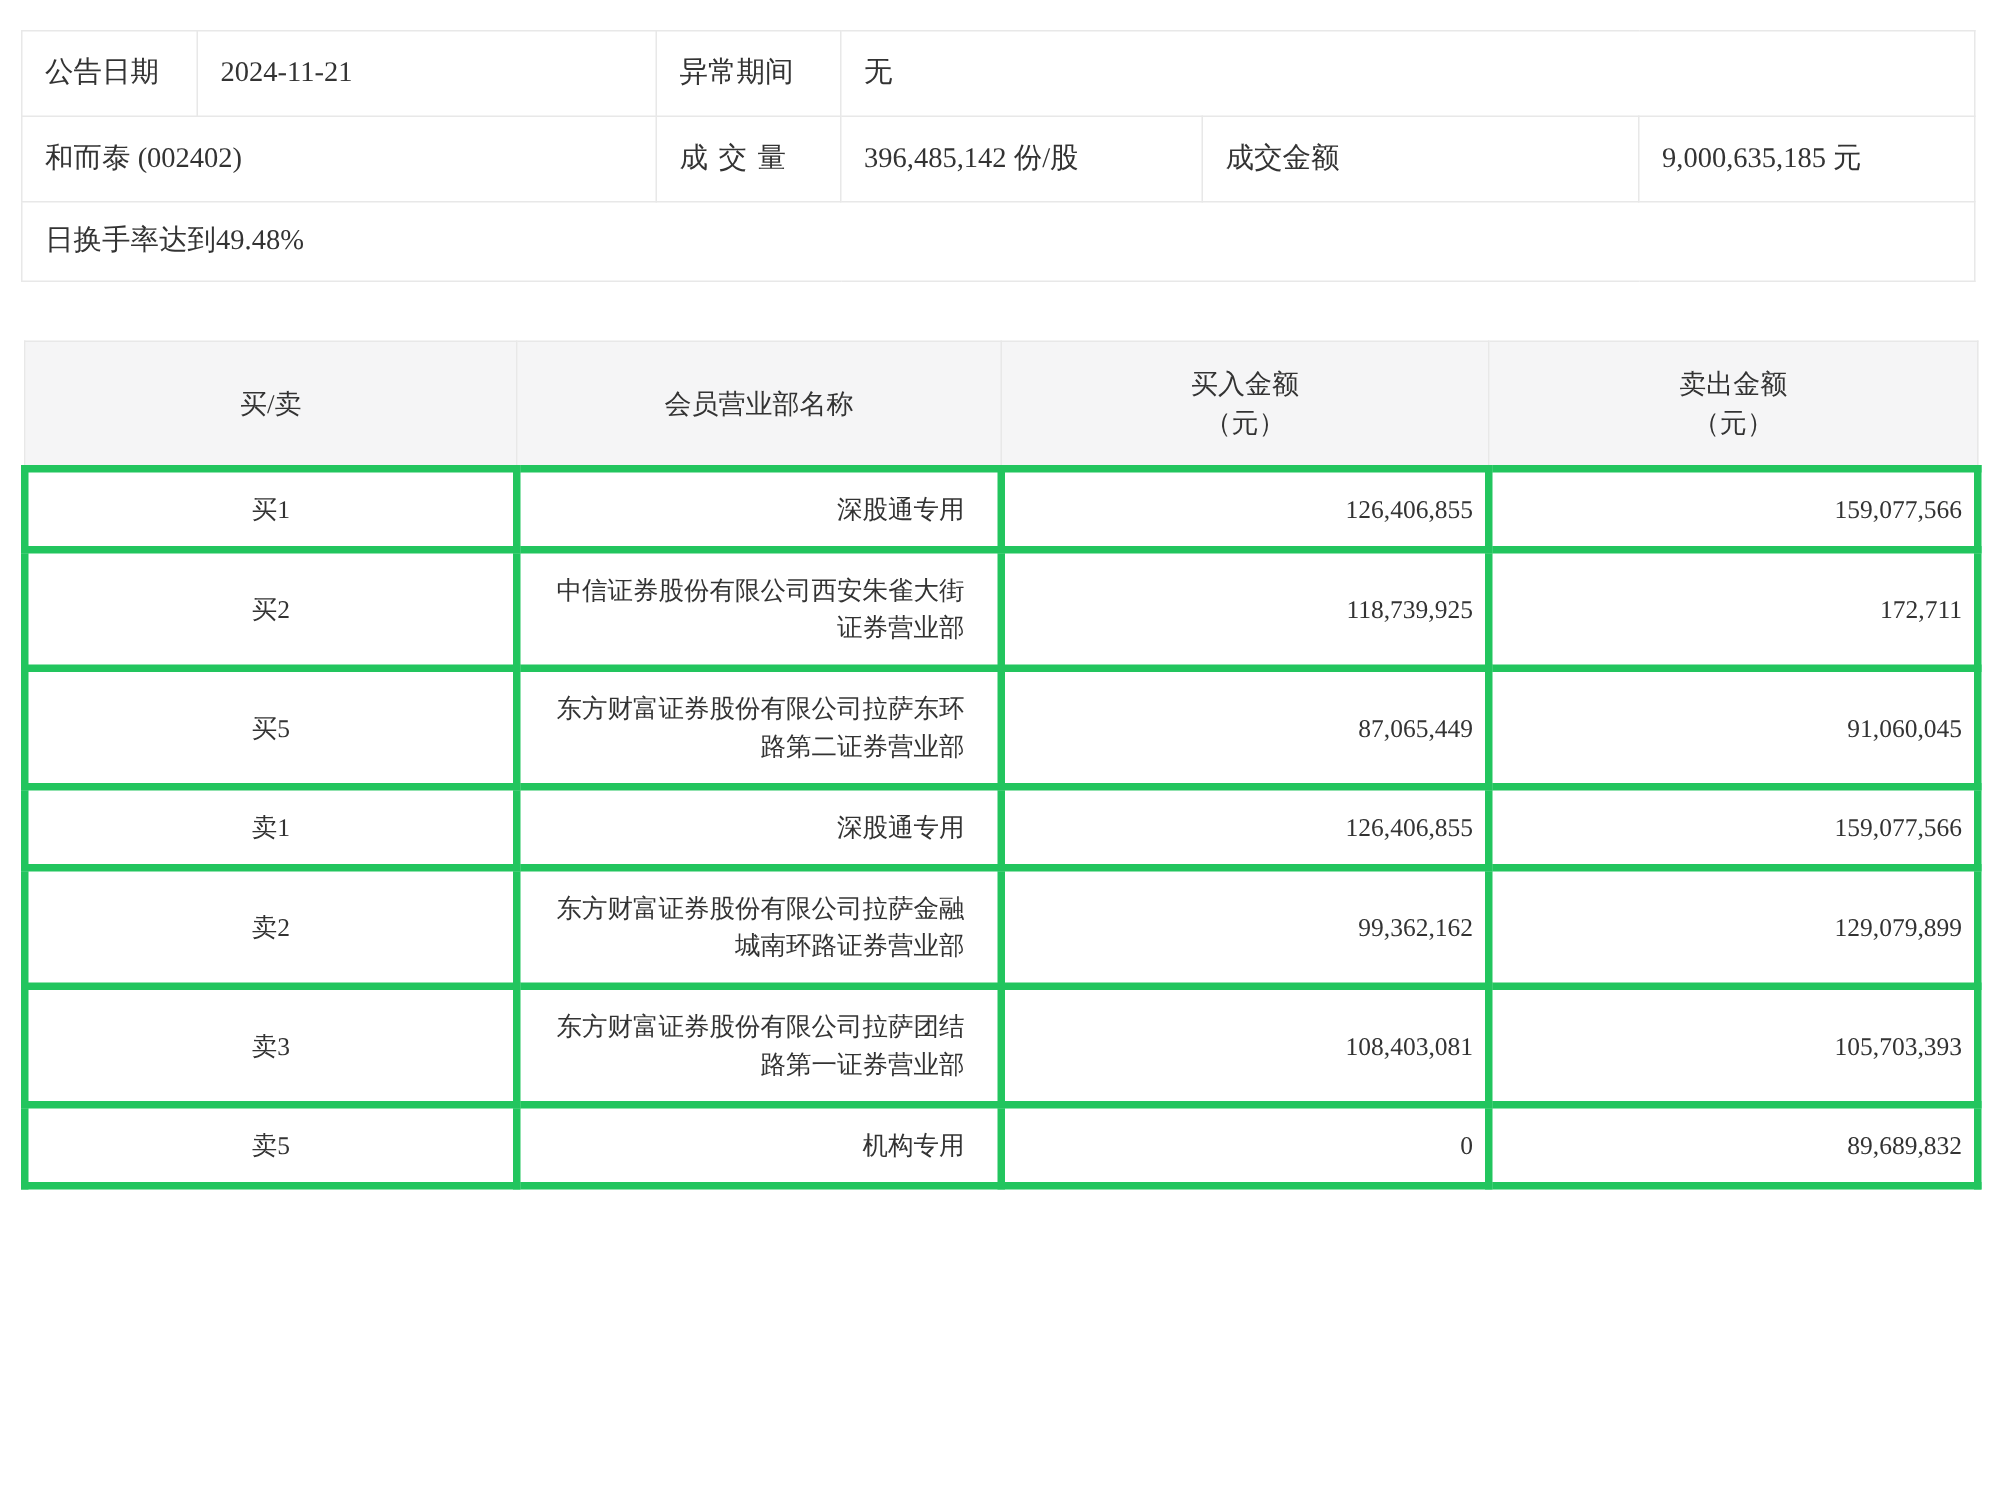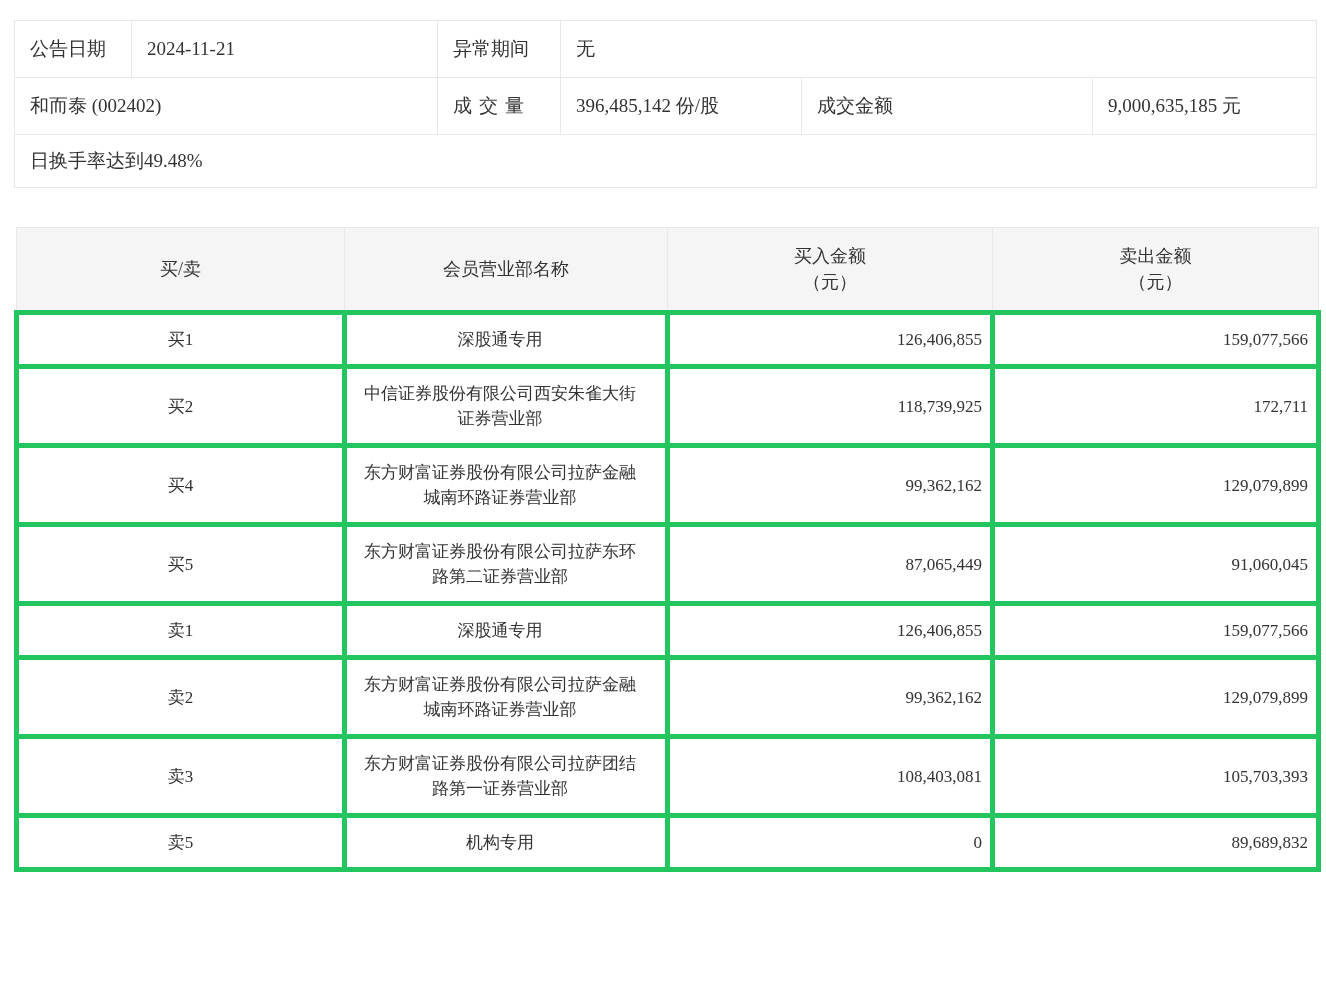--- a/index.html
+++ b/index.html
@@ -52,21 +52,21 @@
     line-height: 26px;
     vertical-align: middle;
   }
   .main-table td {
     border: 5px solid #22c55e;
     padding: 12px 8px;
     line-height: 25px;
     vertical-align: middle;
   }
   .main-table td.side-cell   { text-align: center; }
-  .main-table td.branch-cell { text-align: center; padding-left: 10px; padding-right: 22px; margin-top: 36px; }
+  .main-table td.branch-cell { text-align: right; padding-left: 10px; padding-right: 22px; margin-top: 36px; }
   .main-table td.amount-cell { text-align: right; padding-right: 8px; }
 </style>
 </head>
 <body>
 
 <div class="page">
 
   <table class="info-table">
     <colgroup>
       <col style="width:117px">
@@ -124,26 +124,20 @@
       <td class="amount-cell">126,406,855</td>
       <td class="amount-cell">159,077,566</td>
     </tr>
         <tr>
       <td class="side-cell">买2</td>
       <td class="branch-cell">中信证券股份有限公司西安朱雀大街证券营业部</td>
       <td class="amount-cell">118,739,925</td>
       <td class="amount-cell">172,711</td>
     </tr>
         <tr>
-      <td class="side-cell">买4</td>
-      <td class="branch-cell">东方财富证券股份有限公司拉萨金融城南环路证券营业部</td>
-      <td class="amount-cell">99,362,162</td>
-      <td class="amount-cell">129,079,899</td>
-    </tr>
-        <tr>
       <td class="side-cell">买5</td>
       <td class="branch-cell">东方财富证券股份有限公司拉萨东环路第二证券营业部</td>
       <td class="amount-cell">87,065,449</td>
       <td class="amount-cell">91,060,045</td>
     </tr>
         <tr>
       <td class="side-cell">卖1</td>
       <td class="branch-cell">深股通专用</td>
       <td class="amount-cell">126,406,855</td>
       <td class="amount-cell">159,077,566</td>

